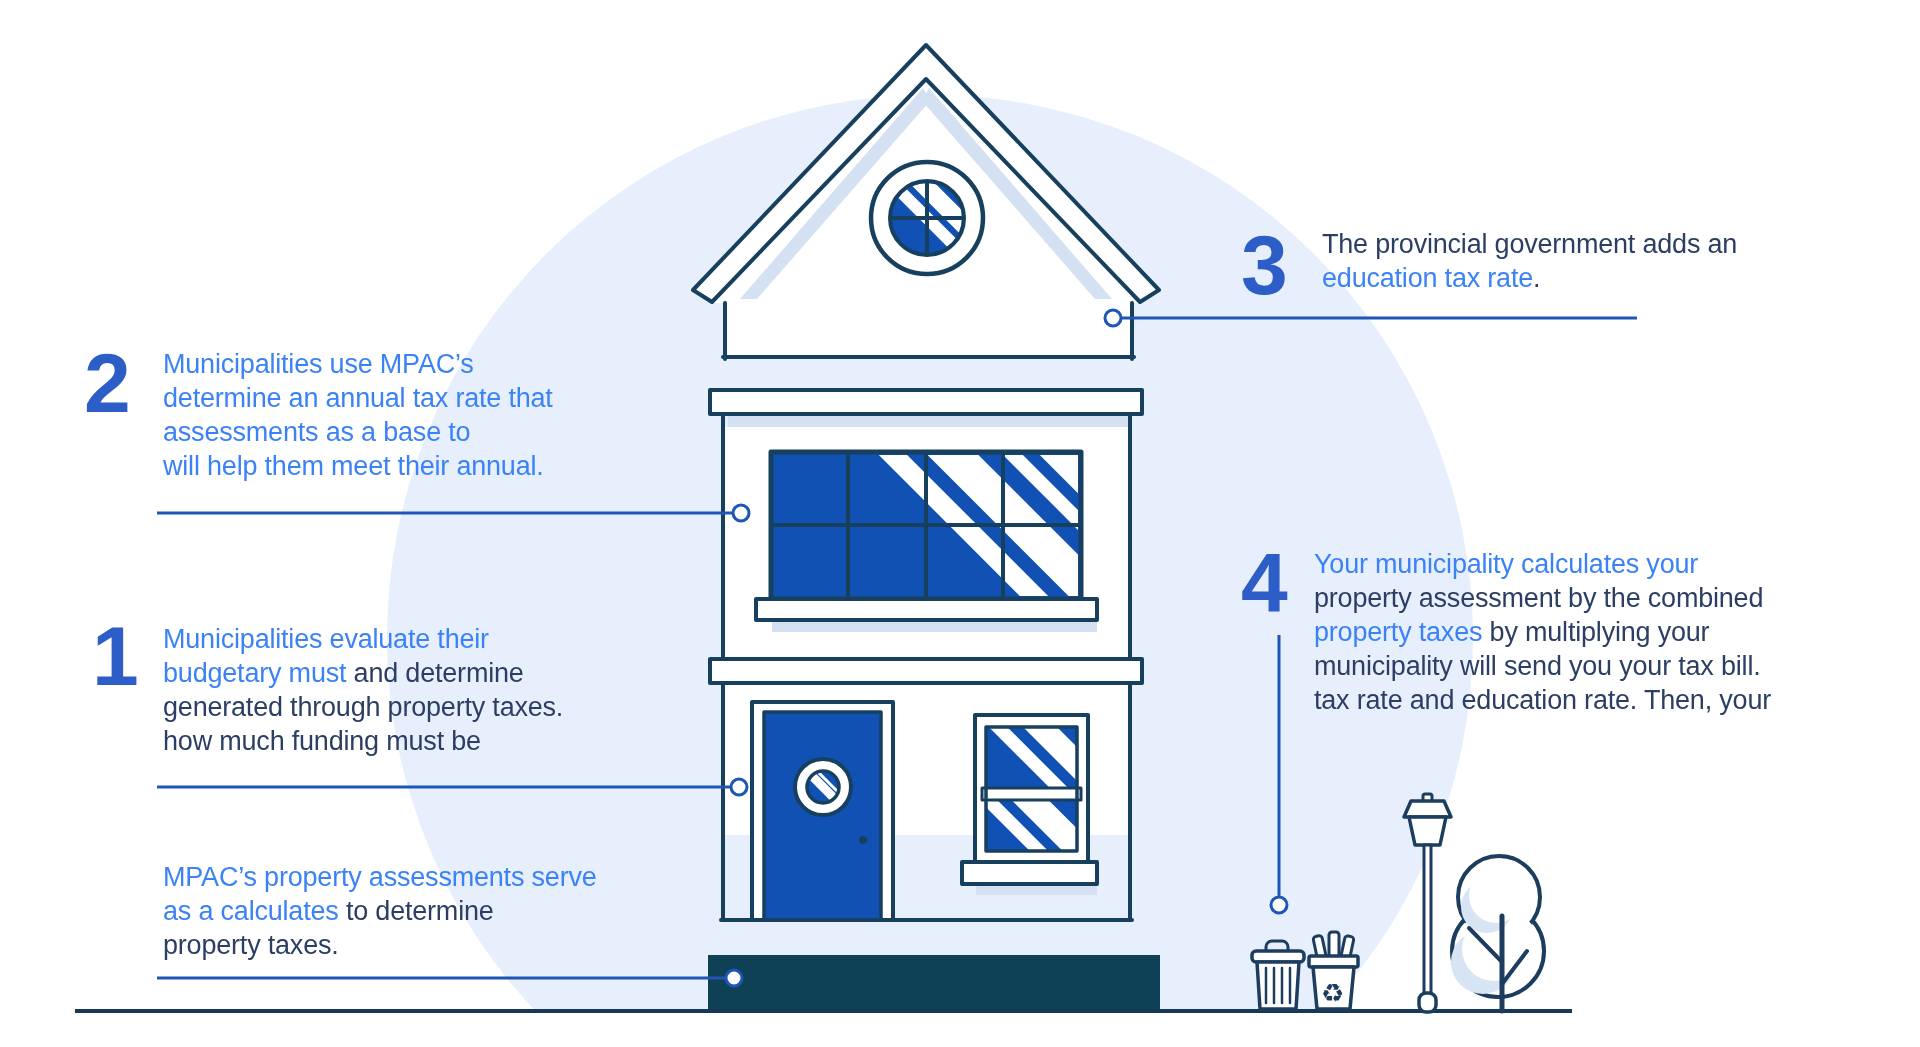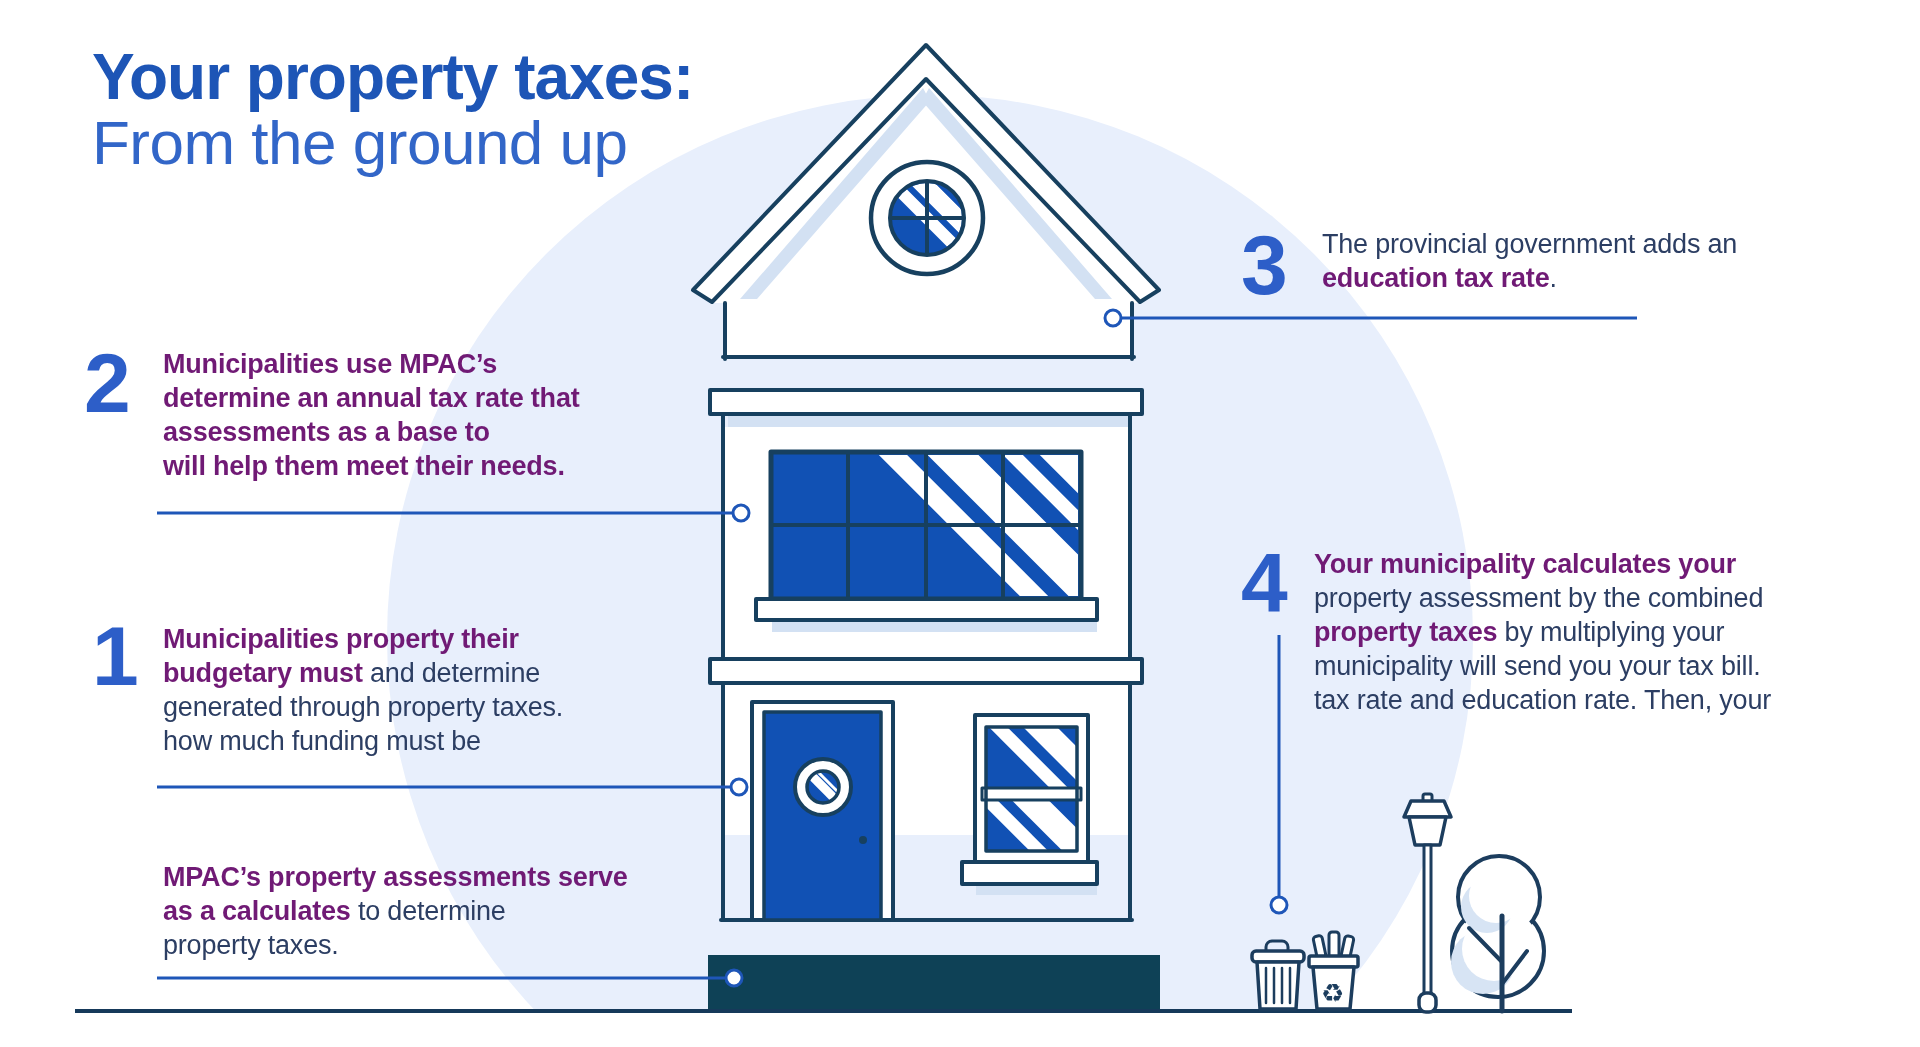--- a/index.html
+++ b/index.html
@@ -13,21 +13,21 @@
   .num-2{left:84px;top:341px;}
   .num-3{left:1241px;top:223px;}
   .num-1{left:92px;top:614px;}
   .num-4{left:1241px;top:541px;}
   .step-text{position:absolute;font-size:27px;line-height:34px;letter-spacing:-0.2px;white-space:nowrap;}
   .txt-2{left:163px;top:347px;}
   .txt-3{left:1322px;top:227px;}
   .txt-1{left:163px;top:622px;}
   .txt-4{left:1314px;top:547px;}
   .txt-m{left:163px;top:850px;margin-top:10px;}
-  .tline span.b{font-weight:700;color:#701a75;}
+  .tline span.b{font-weight:400;color:#3b82f6;}
   .tline span.r{font-weight:400;color:#2c3e63;text-align:center;}
 </style>
 </head>
 <body>
 
 <div class="canvas">
 
 <svg width="1920" height="1047" viewBox="0 0 1920 1047">
   <defs>
     <clipPath id="cw">
@@ -187,42 +187,38 @@
     <circle cx="739" cy="787" r="8" fill="#ffffff"></circle>
     <line x1="157" y1="978" x2="726" y2="978"></line>
     <circle cx="734" cy="978" r="8" fill="#ffffff"></circle>
     <line x1="1121" y1="318" x2="1637" y2="318"></line>
     <circle cx="1113" cy="318" r="8" fill="#ffffff"></circle>
     <line x1="1279" y1="635" x2="1279" y2="897"></line>
     <circle cx="1279" cy="905" r="8" fill="#ffffff"></circle>
   </g>
 </svg>
 
-  <div class="title">
-    <div class="t1">Your property taxes:</div>
-    <div class="t2">From the ground up</div>
-  </div>
 
   <div class="step-num num-2">2</div>
   <div class="step-num num-3">3</div>
   <div class="step-num num-1">1</div>
   <div class="step-num num-4">4</div>
 
   <div class="step-text txt-2">
       <div class="tline"><span class="b">Municipalities use MPAC’s</span></div>
       <div class="tline"><span class="b">determine an annual tax rate that</span></div>
       <div class="tline"><span class="b">assessments as a base to</span></div>
-      <div class="tline"><span class="b">will help them meet their needs.</span></div>
+      <div class="tline"><span class="b">will help them meet their annual.</span></div>
     </div>
   <div class="step-text txt-3">
       <div class="tline"><span class="r">The provincial government adds an</span></div>
       <div class="tline"><span class="b">education tax rate</span><span class="r">.</span></div>
     </div>
   <div class="step-text txt-1">
-      <div class="tline"><span class="b">Municipalities property their</span></div>
+      <div class="tline"><span class="b">Municipalities evaluate their</span></div>
       <div class="tline"><span class="b">budgetary must</span><span class="r"> and determine</span></div>
       <div class="tline"><span class="r">generated through property taxes.</span></div>
       <div class="tline"><span class="r">how much funding must be</span></div>
     </div>
   <div class="step-text txt-4">
       <div class="tline"><span class="b">Your municipality calculates your</span></div>
       <div class="tline"><span class="r">property assessment by the combined</span></div>
       <div class="tline"><span class="b">property taxes</span><span class="r"> by multiplying your</span></div>
       <div class="tline"><span class="r">municipality will send you your tax bill.</span></div>
       <div class="tline"><span class="r">tax rate and education rate. Then, your</span></div>

